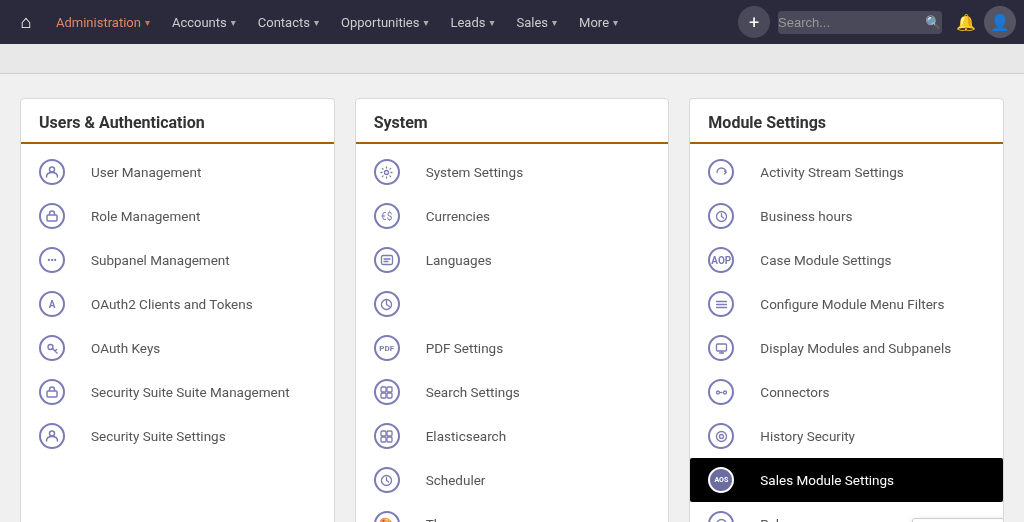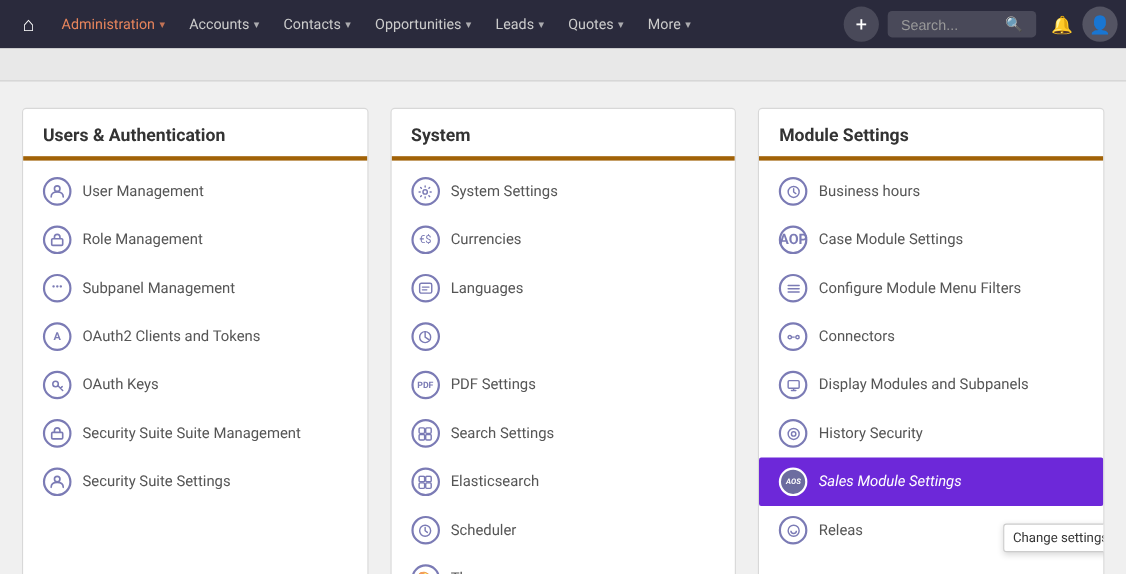--- a/index.html
+++ b/index.html
@@ -40,23 +40,23 @@
       display: flex; align-items: center; justify-content: center;
       background: rgba(255,255,255,0.15);
       border-radius: 50%;
       color: #fff; font-size: 18px; cursor: pointer;
       flex-shrink: 0;
     }
     .nav-search {
       display: flex; 
       background: rgba(255,255,255,0.15);
       border-radius: 4px;
-      padding: 4px 12px;
+      padding: 4px 0;
       margin: 0 6px;
-      width: 135px;
+      width: 164px;
     }
     .nav-search input {
       background: transparent; border: none; outline: none;
       color: #ccc; font-size: 13px; width: 100%;
     }
     .nav-search input::placeholder { color: #999; }
     .nav-search-icon { color: #999; font-size: 13px; }
     .nav-bell, .nav-avatar {
       width: 32px; height: 32px;
       display: flex; align-items: center; justify-content: center;
@@ -85,45 +85,44 @@
     
     .card {
       background: #fff;
       border: 1px solid #d8d8d8;
       border-radius: 4px;
       flex: 1;
       overflow: hidden;
     }
     .card-header {
       padding: 14px 18px 10px;
-      border-bottom: 4px solid #a16207;
+      border-bottom: 2px solid #a16207;
     }
     .card-header h2 {
       font-size: 16px;
       font-weight: 700;
       color: #333;
     }
     .card-body { padding: 6px 0; }
 
     
     .list-item {
       display: flex;
       align-items: center;
-      gap: 10px;
+      gap: 26px;
       padding: 9px 18px;
       cursor: pointer;
       color: #555;
       font-size: 13.5px;
       border-radius: 2px;
       position: relative;
     }
     .list-item.active {
-      background: #6d28d9;
+      background: #000000;
       color: #fff;
-      font-style: italic;
     }
     .list-item.active .item-icon { color: #fff; }
     .item-icon {
       width: 26px; height: 26px;
       border: 2px solid #7b7bb5;
       border-radius: 50%;
       display: flex; align-items: center; justify-content: center;
       font-size: 11px;
       color: #7b7bb5;
       flex-shrink: 0;
@@ -171,21 +170,21 @@
   </div>
   <div class="nav-item">
     <span>Opportunities</span>
     <span class="nav-chevron">▾</span>
   </div>
   <div class="nav-item">
     <span>Leads</span>
     <span class="nav-chevron">▾</span>
   </div>
   <div class="nav-item">
-    <span>Quotes</span>
+    <span>Sales</span>
     <span class="nav-chevron">▾</span>
   </div>
   <div class="nav-item">
     <span>More</span>
     <span class="nav-chevron">▾</span>
   </div>
 
   <div class="nav-spacer"></div>
 
   <div class="nav-plus">
@@ -364,70 +363,79 @@
 
     </div>
   </div>
 
   <div class="card">
     <div class="card-header">
       <h2>Module Settings</h2>
     </div>
     <div class="card-body">
 
+      <div class="list-item">
+        <div class="item-icon">
+          <svg width="13" height="13" viewBox="0 0 13 13" fill="none" xmlns="http://www.w3.org/2000/svg">
+            <path d="M2 6.5c0-2.5 2-4.5 4.5-4.5S11 4 11 6.5" stroke="#7b7bb5" stroke-width="1.3" stroke-linecap="round"></path>
+            <path d="M9.5 5l1.5 1.5L9.5 8" stroke="#7b7bb5" stroke-width="1.3" stroke-linecap="round" stroke-linejoin="round"></path>
+          </svg>
+        </div>
+        <span class="item-label">Activity Stream Settings</span>
+      </div>
 
       <div class="list-item">
         <div class="item-icon">
           <svg width="13" height="13" viewBox="0 0 13 13" fill="none" xmlns="http://www.w3.org/2000/svg">
             <circle cx="6.5" cy="6.5" r="5" stroke="#7b7bb5" stroke-width="1.3"></circle>
             <path d="M6.5 3.5v3l2 1.5" stroke="#7b7bb5" stroke-width="1.3" stroke-linecap="round"></path>
           </svg>
         </div>
         <span class="item-label">Business hours</span>
       </div>
 
       <div class="list-item">
-        <div class="item-icon" style="font-size:13px; font-weight:bold; color:#7b7bb5;">AOP</div>
+        <div class="item-icon" style="font-size:10px; font-weight:bold; color:#7b7bb5;">AOP</div>
         <span class="item-label">Case Module Settings</span>
       </div>
 
       <div class="list-item">
         <div class="item-icon">
           <svg width="13" height="13" viewBox="0 0 13 13" fill="none" xmlns="http://www.w3.org/2000/svg">
             <path d="M1.5 3.5h10M1.5 6.5h10M1.5 9.5h10" stroke="#7b7bb5" stroke-width="1.3" stroke-linecap="round"></path>
           </svg>
         </div>
         <span class="item-label">Configure Module Menu Filters</span>
+      </div>
+
+      <div class="list-item">
+        <div class="item-icon">
+          <svg width="13" height="13" viewBox="0 0 13 13" fill="none" xmlns="http://www.w3.org/2000/svg">
+            <rect x="1.5" y="2" width="10" height="7" rx="1" stroke="#7b7bb5" stroke-width="1.3"></rect>
+            <path d="M4.5 11h4" stroke="#7b7bb5" stroke-width="1.3" stroke-linecap="round"></path>
+            <path d="M6.5 9v2" stroke="#7b7bb5" stroke-width="1.3"></path>
+          </svg>
+        </div>
+        <span class="item-label">Display Modules and Subpanels</span>
       </div>
 
       <div class="list-item">
         <div class="item-icon">
           <svg width="13" height="13" viewBox="0 0 13 13" fill="none" xmlns="http://www.w3.org/2000/svg">
             <circle cx="3" cy="6.5" r="1.5" stroke="#7b7bb5" stroke-width="1.3"></circle>
             <circle cx="10" cy="6.5" r="1.5" stroke="#7b7bb5" stroke-width="1.3"></circle>
             <path d="M4.5 6.5h3" stroke="#7b7bb5" stroke-width="1.3"></path>
           </svg>
         </div>
         <span class="item-label">Connectors</span>
       </div>
 
       <div class="list-item">
         <div class="item-icon">
           <svg width="13" height="13" viewBox="0 0 13 13" fill="none" xmlns="http://www.w3.org/2000/svg">
-            <rect x="1.5" y="2" width="10" height="7" rx="1" stroke="#7b7bb5" stroke-width="1.3"></rect>
-            <path d="M4.5 11h4" stroke="#7b7bb5" stroke-width="1.3" stroke-linecap="round"></path>
-            <path d="M6.5 9v2" stroke="#7b7bb5" stroke-width="1.3"></path>
-          </svg>
-        </div>
-        <span class="item-label">Display Modules and Subpanels</span>
-      </div>
-
-      <div class="list-item">
-        <div class="item-icon">
-          <svg width="13" height="13" viewBox="0 0 13 13" fill="none" xmlns="http://www.w3.org/2000/svg">
             <circle cx="6.5" cy="6.5" r="5" stroke="#7b7bb5" stroke-width="1.3"></circle>
             <circle cx="6.5" cy="6.5" r="2" stroke="#7b7bb5" stroke-width="1.3"></circle>
           </svg>
         </div>
         <span class="item-label">History Security</span>
       </div>
 
       <div class="list-item active">
         <div class="item-icon" style="font-size:7px; font-weight:bold; color:#fff; border-color:#fff; background:#6c6ca0;">AOS</div>
         <span class="item-label">Sales Module Settings</span>

